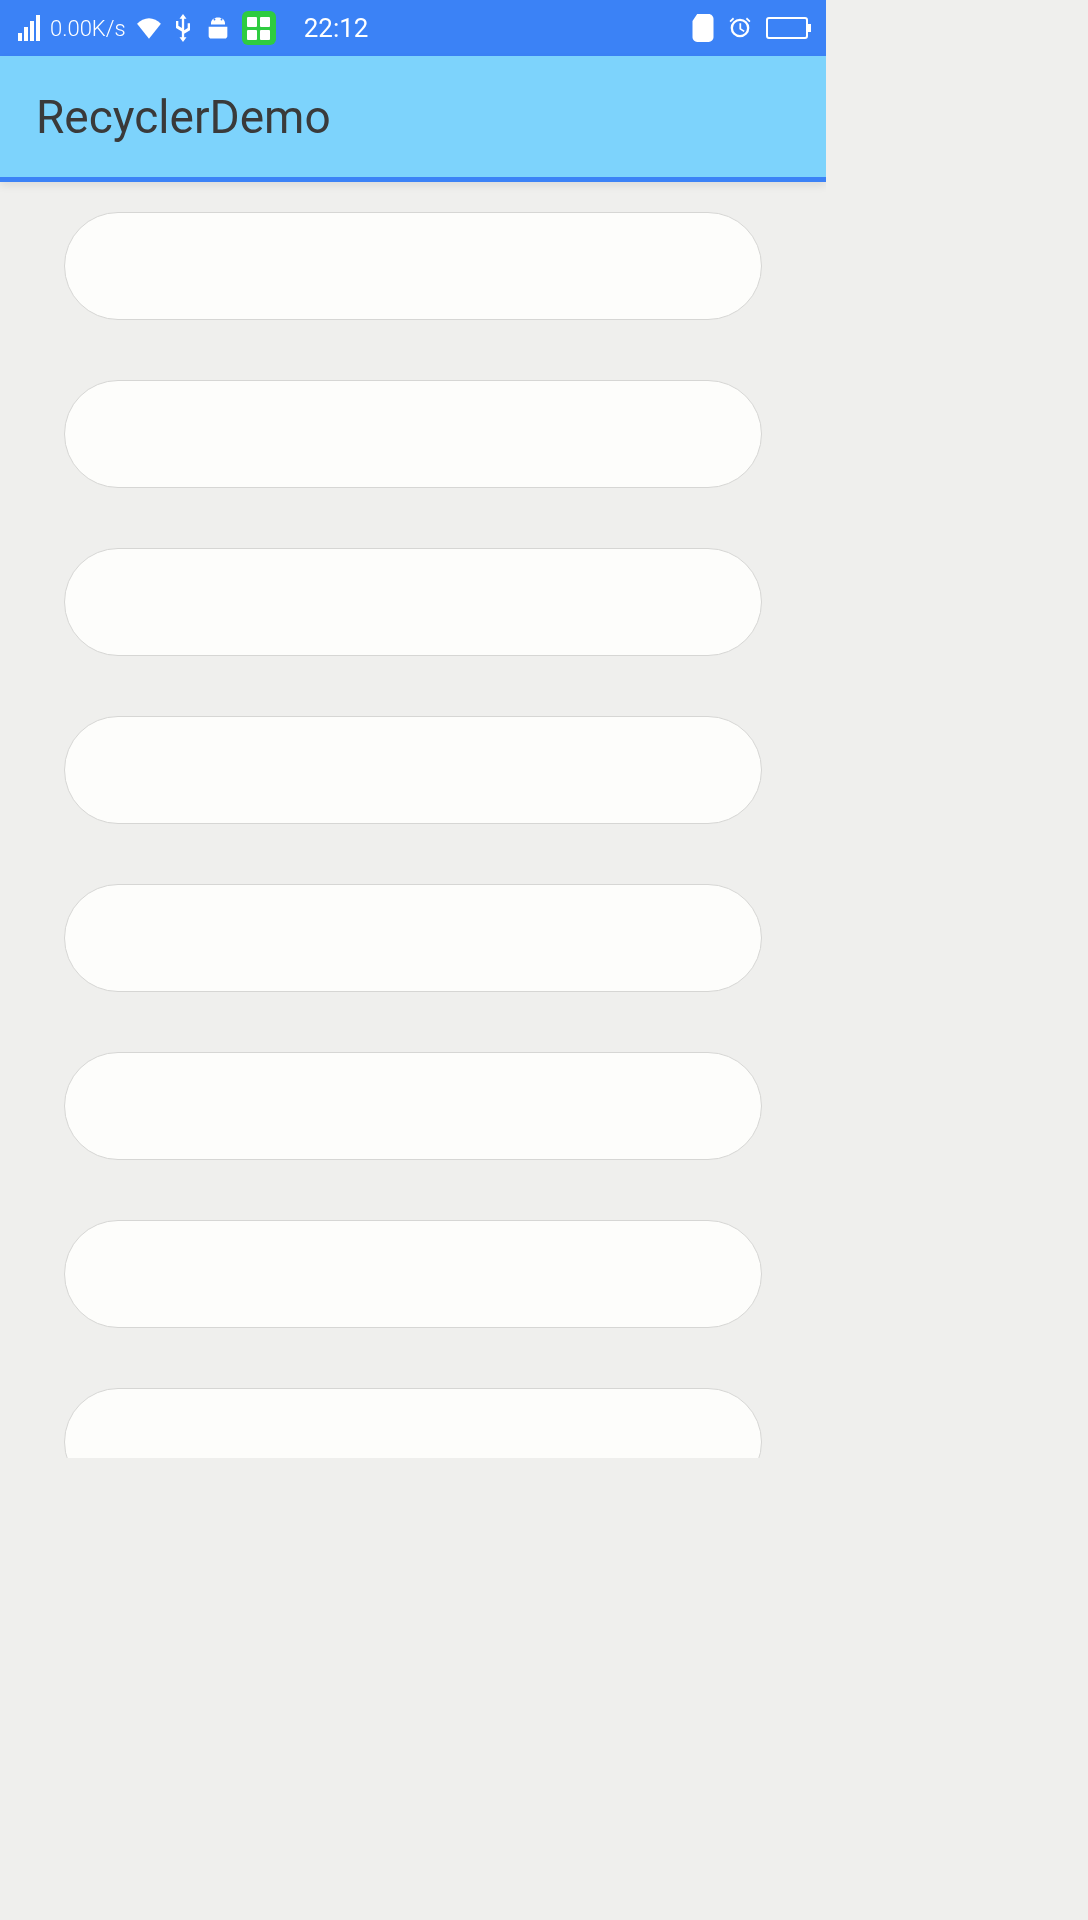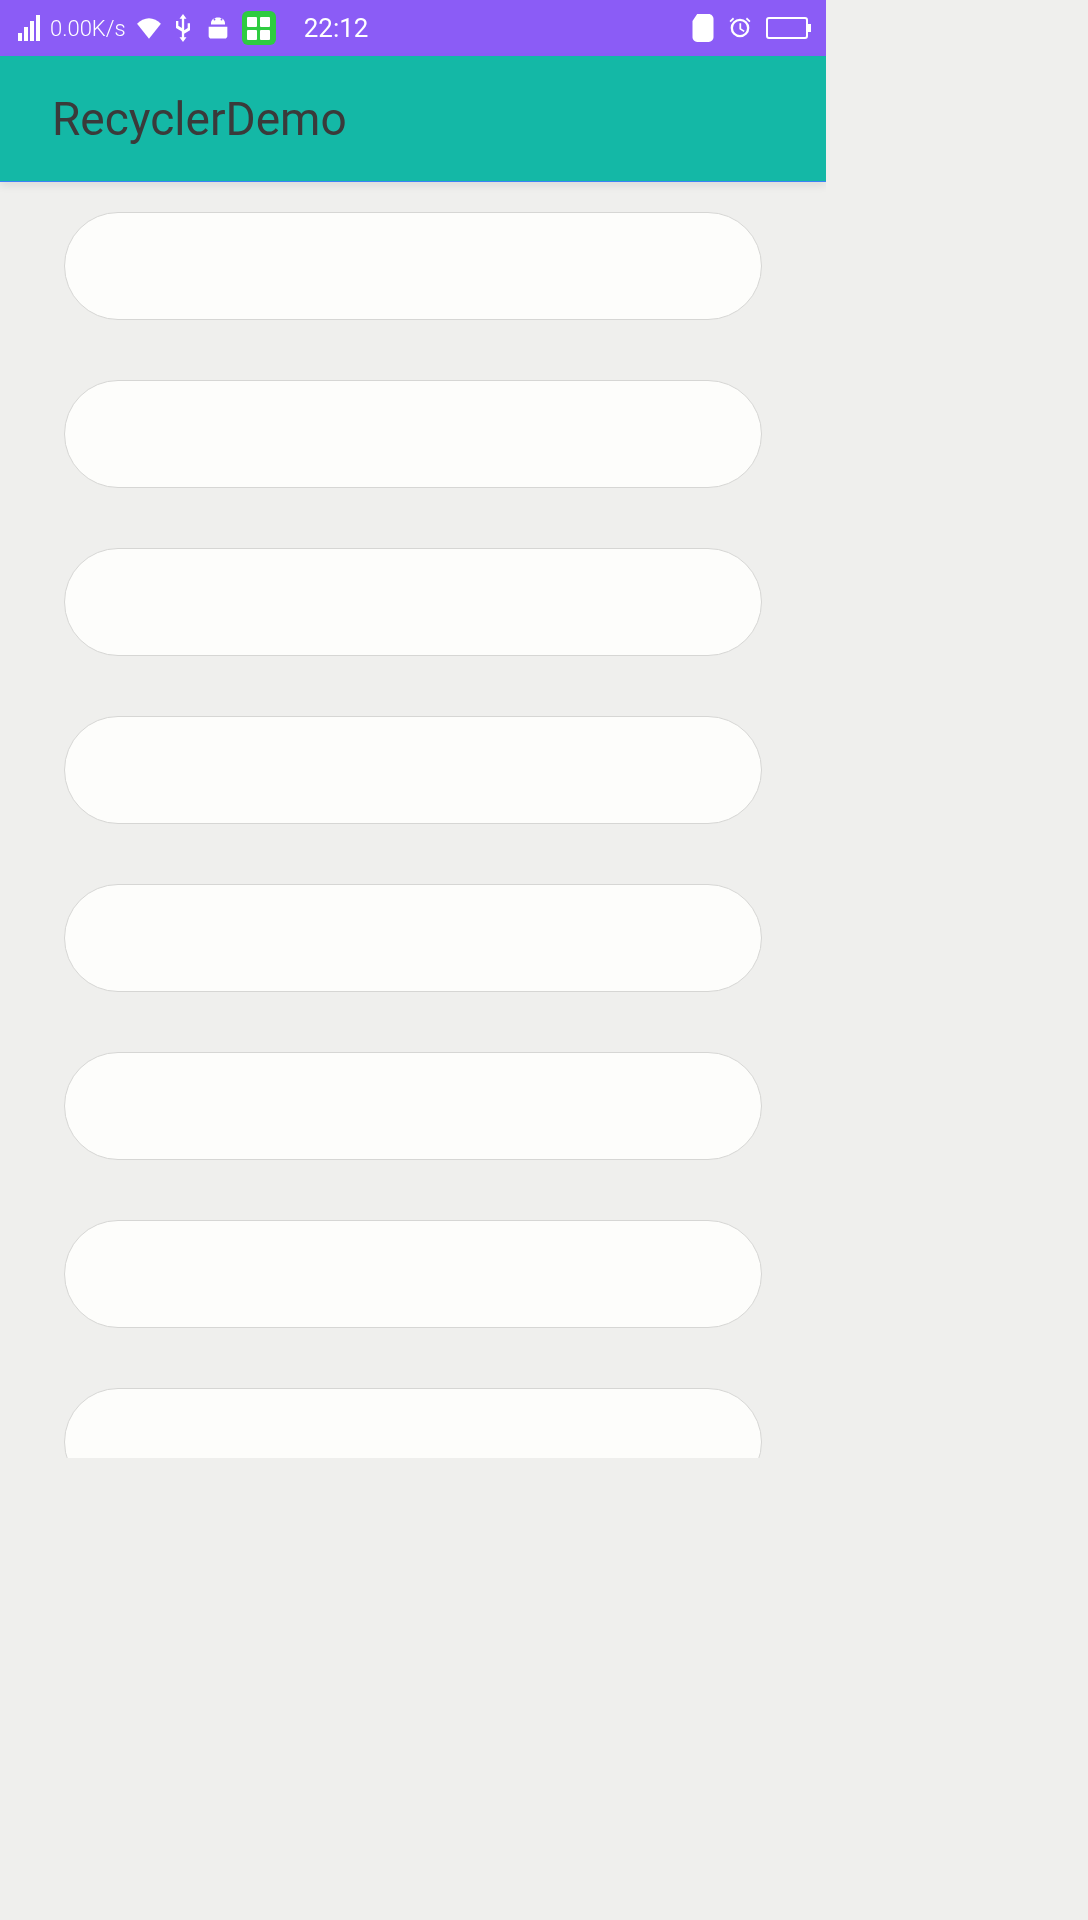--- a/index.html
+++ b/index.html
@@ -9,21 +9,21 @@
       background: #efefed;
       font-family: -apple-system, BlinkMacSystemFont, "Segoe UI", Roboto, sans-serif;
       overflow: hidden;
       position: relative;
     }
 
     
     .status-bar {
       width: 100%;
       height: 56px;
-      background: #8b5cf6;
+      background: #3b82f6;
       display: flex;
       align-items: center;
       padding: 0 18px;
       color: #fff;
     }
     .status-left {
       display: flex;
       align-items: center;
       gap: 10px;
     }
@@ -71,24 +71,24 @@
       position:absolute; right:-5px; top:5px;
       width:3px; height:8px; background:#fff;
     }
     .battery-fill {
       height:100%; width:40%; background:#fff;
     }
 
     
     .app-bar {
       height: 126px;
-      background: #14b8a6;
+      background: #7dd3fc;
       display:flex; align-items:center;
-      padding-left: 52px;
-      border-bottom: 1px solid #3b82f6;
+      padding-left: 36px;
+      border-bottom: 5px solid #3b82f6;
       box-shadow: 0 4px 8px rgba(0,0,0,0.08);
       position:relative;
     }
     .app-bar-title {
       font-size: 46px;
       color: #3a3a3a;
       font-weight: 400;
     }
 
     

